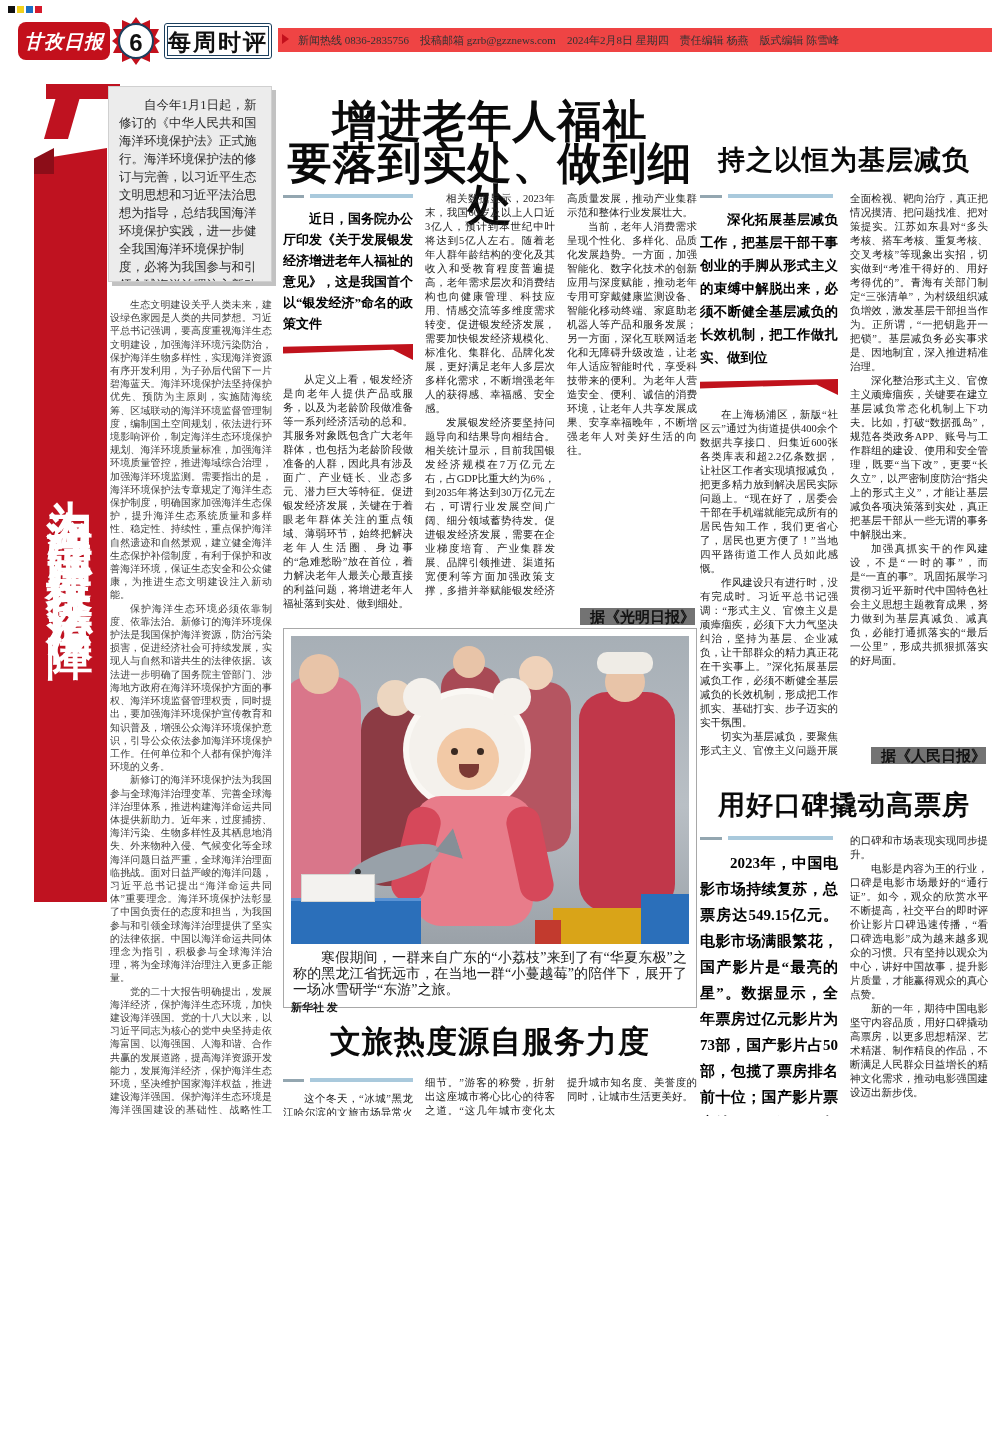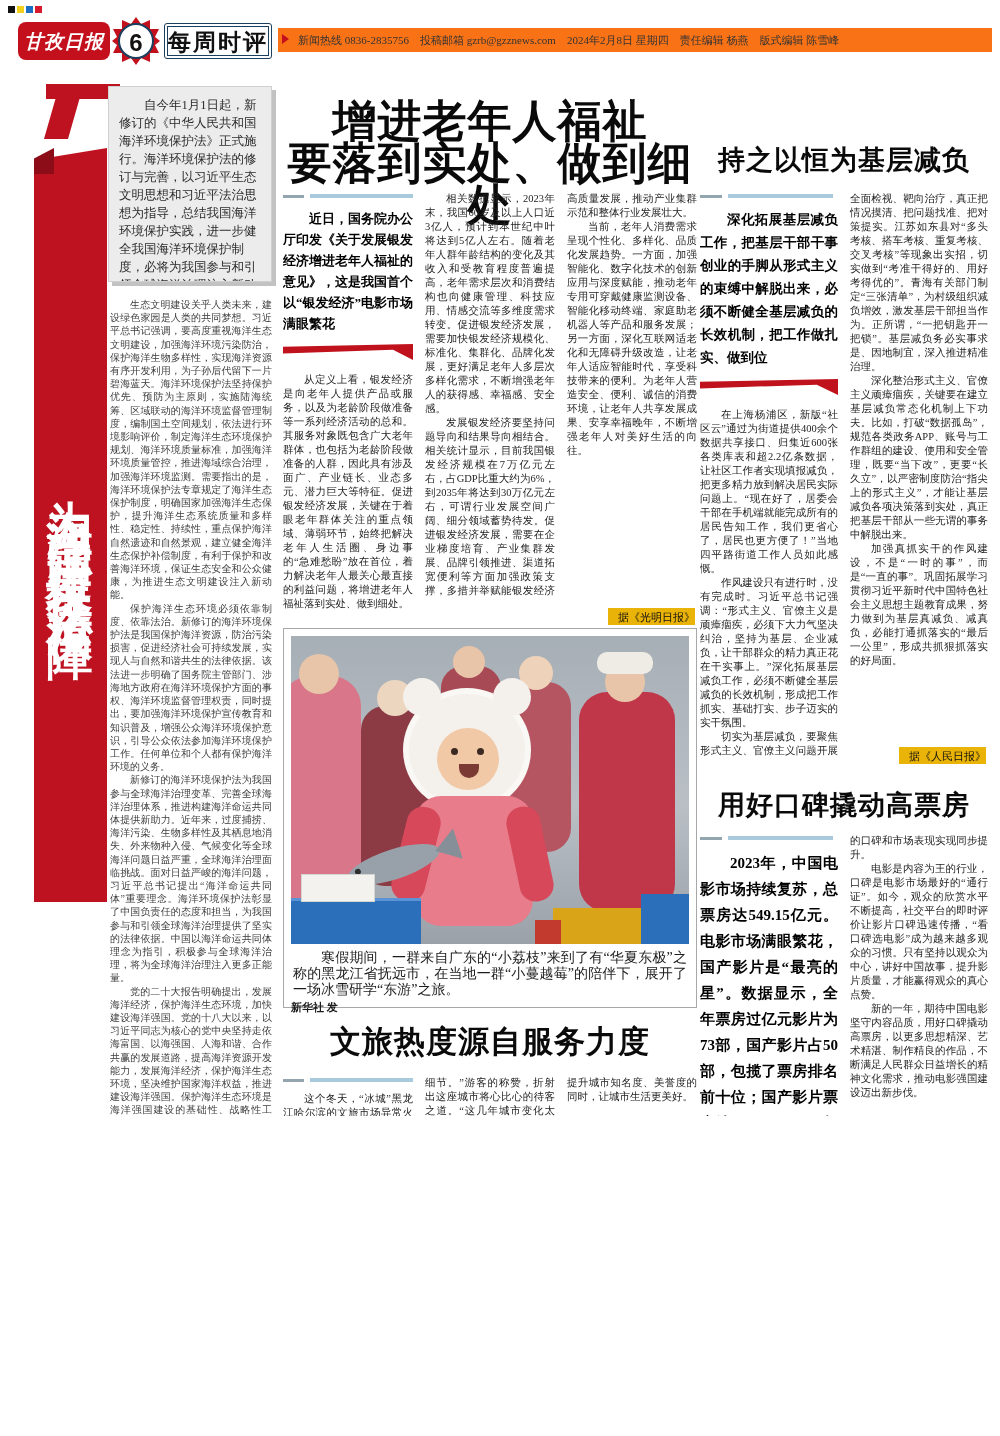--- a/index.html
+++ b/index.html
@@ -13,21 +13,21 @@
         border-radius:8px;color:#fff;text-align:center;line-height:38px;
         font-family:"DejaVu Serif", serif;font-style:italic;font-weight:bold;font-size:19px;letter-spacing:1px;}
   .page-badge{position:absolute;left:112px;top:17px;width:48px;height:48px;}
   .badge-star{position:absolute;left:0;top:0;width:48px;height:48px;}
   .badge-circle{position:absolute;left:6px;top:6px;width:36px;height:36px;background:#fff;border:2px solid #1b3f5e;
         border-radius:50%;text-align:center;line-height:36px;font-family:"Liberation Sans", sans-serif;
         font-weight:900;font-size:24px;color:#111;box-sizing:border-box;}
   .section-box{position:absolute;left:164px;top:23px;width:108px;height:36px;border:4px double #1b3f5e;
         background:#fff;text-align:center;line-height:30px;font-family:"Liberation Sans", sans-serif;
         font-weight:900;font-size:23px;letter-spacing:2px;color:#111;box-sizing:border-box;border-radius:3px;}
-  .info-strip{position:absolute;left:278px;top:28px;width:714px;height:24px;background:#f97316;
+  .info-strip{position:absolute;left:278px;top:28px;width:714px;height:24px;background:#ef4444;
         font-size:11px;line-height:24px;color:#333;white-space:nowrap;overflow:hidden;padding-left:20px;box-sizing:border-box;}
   .info-arrow{position:absolute;left:282px;top:34px;width:0;height:0;border-left:7px solid #c3101c;
         border-top:5px solid transparent;border-bottom:5px solid transparent;}
   
   .corner-bracket-h{position:absolute;left:46px;top:84px;width:74px;height:15px;background:#bf1220;}
   .corner-bracket-t{position:absolute;left:50px;top:97px;width:24px;height:42px;background:#bf1220;transform:skewX(-16deg);}
   .ribbon{position:absolute;left:34px;top:148px;width:73px;height:754px;background:#bf1220;
         clip-path:polygon(0 1.6%,100% 0,100% 100%,0 100%);display:flex;align-items:center;justify-content:center;}
   .ribbon-fold{position:absolute;left:34px;top:148px;width:20px;height:26px;background:#8c0d18;
         clip-path:polygon(0 40%,100% 0,100% 100%,0 100%);}
@@ -44,22 +44,22 @@
   .body-cols{position:absolute;overflow:hidden;column-gap:12px;column-fill:auto;
         font-size:10.5px;line-height:14px;color:#232323;}
   .cols3{column-count:3;}
   .cols2{column-count:2;}
   .teal-divider{height:4px;margin:2px 0 10px 0;display:flex;gap:6px;align-items:center;}
   .teal-divider .seg1{width:22px;height:3px;background:#93a6b0;}
   .teal-divider .seg2{width:105px;height:4px;background:#a9c9dc;}
   .lead{font-weight:bold;font-size:13px;line-height:21px;color:#000;margin:0 0 6px 0;text-indent:2em;text-align:justify;}
   .lead.big{font-size:15px;line-height:26px;}
   .red-flag{width:100%;height:17px;margin:4px 0 8px 0;}
-  .source{position:absolute;right:2px;bottom:0;background:#eab308;padding:2px 0 1px 10px;
-        font-size:11px;font-weight:normal;color:#111;}
+  .source{position:absolute;right:2px;bottom:0;background:#737373;padding:2px 0 1px 10px;
+        font-size:15px;font-weight:bold;color:#111;}
   .headline{position:absolute;text-align:center;font-family:"Liberation Sans", sans-serif;
         font-weight:900;color:#0a0a0a;letter-spacing:1px;}
   
   .photo-box{position:absolute;left:283px;top:628px;width:414px;height:380px;border:1px solid #a8a8a8;
         background:#fff;box-sizing:border-box;padding:7px;}
   .photo-scene{position:relative;width:398px;height:308px;overflow:hidden;
         background:linear-gradient(180deg,#a7afb6 0%,#b9bfc5 55%,#9aa1a8 100%);}
   .ps{position:absolute;}
   .caption{margin:6px 2px 0 2px;font-size:14px;line-height:16px;text-align:justify;text-indent:2em;color:#1c1c1c;}
   .credit{margin:2px 6px 0 0;font-size:11px;text-align:left;color:#1c1c1c;font-weight:bold;}
@@ -120,21 +120,21 @@
 
   <div class="headline" style="left:283px;top:100px;width:414px;font-size:44px;line-height:42px;">
     <div>增进老年人福祉</div>
     <div>要落到实处、做到细处</div>
   </div>
   <div class="body-cols cols3" style="left:283px;top:192px;width:414px;height:433px;">
     <div class="teal-divider">
         <span class="seg1"></span>
         <span class="seg2"></span>
       </div>
-    <p class="lead">近日，国务院办公厅印发《关于发展银发经济增进老年人福祉的意见》，这是我国首个以“银发经济”电影市场满眼繁花</p>
+    <p class="lead">近日，国务院办公厅印发《关于发展银发经济增进老年人福祉的意见》，这是我国首个以“银发经济”命名的政策文件</p>
     <svg class="red-flag" viewBox="0 0 130 18" preserveAspectRatio="none">
       <polygon points="0,3 130,0 130,17 110,6 0,10" fill="#c0121c"></polygon>
     </svg>
     <div>
         <p class="para">从定义上看，银发经济是向老年人提供产品或服务，以及为老龄阶段做准备等一系列经济活动的总和。其服务对象既包含广大老年群体，也包括为老龄阶段做准备的人群，因此具有涉及面广、产业链长、业态多元、潜力巨大等特征。促进银发经济发展，关键在于着眼老年群体关注的重点领域、薄弱环节，始终把解决老年人生活圈、身边事的“急难愁盼”放在首位，着力解决老年人最关心最直接的利益问题，将增进老年人福祉落到实处、做到细处。</p>
         <p class="para">相关数据显示，2023年末，我国60岁及以上人口近3亿人，预计到本世纪中叶将达到5亿人左右。随着老年人群年龄结构的变化及其收入和受教育程度普遍提高，老年需求层次和消费结构也向健康管理、科技应用、情感交流等多维度需求转变。促进银发经济发展，需要加快银发经济规模化、标准化、集群化、品牌化发展，更好满足老年人多层次多样化需求，不断增强老年人的获得感、幸福感、安全感。</p>
         <p class="para">发展银发经济要坚持问题导向和结果导向相结合。相关统计显示，目前我国银发经济规模在7万亿元左右，占GDP比重大约为6%，到2035年将达到30万亿元左右，可谓行业发展空间广阔、细分领域蓄势待发。促进银发经济发展，需要在企业梯度培育、产业集群发展、品牌引领推进、渠道拓宽便利等方面加强政策支撑，多措并举赋能银发经济高质量发展，推动产业集群示范和整体行业发展壮大。</p>
         <p class="para">当前，老年人消费需求呈现个性化、多样化、品质化发展趋势。一方面，加强智能化、数字化技术的创新应用与深度赋能，推动老年专用可穿戴健康监测设备、智能化移动终端、家庭助老机器人等产品和服务发展；另一方面，深化互联网适老化和无障碍升级改造，让老年人适应智能时代，享受科技带来的便利。为老年人营造安全、便利、诚信的消费环境，让老年人共享发展成果、安享幸福晚年，不断增强老年人对美好生活的向往。</p>
       </div>
     <div class="source">据《光明日报》</div>

